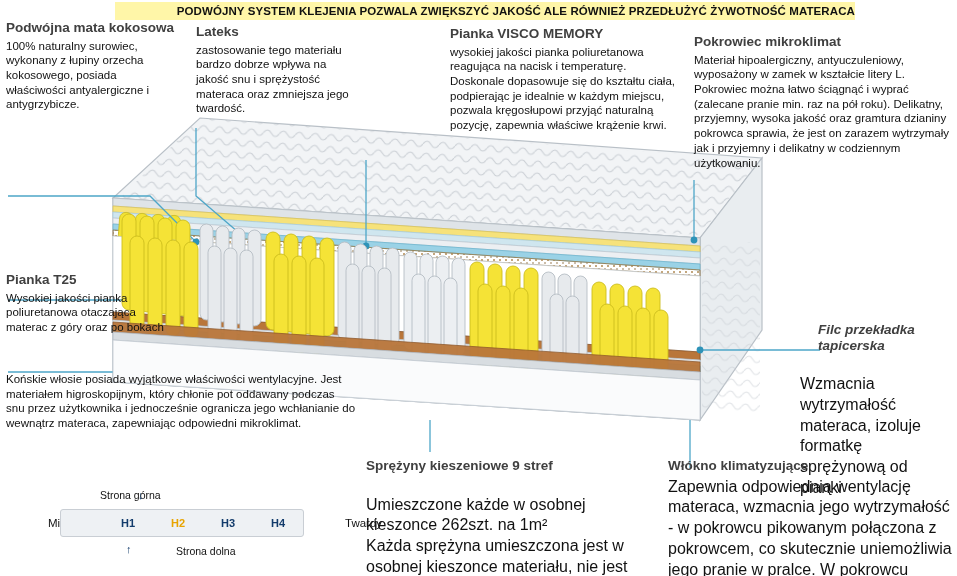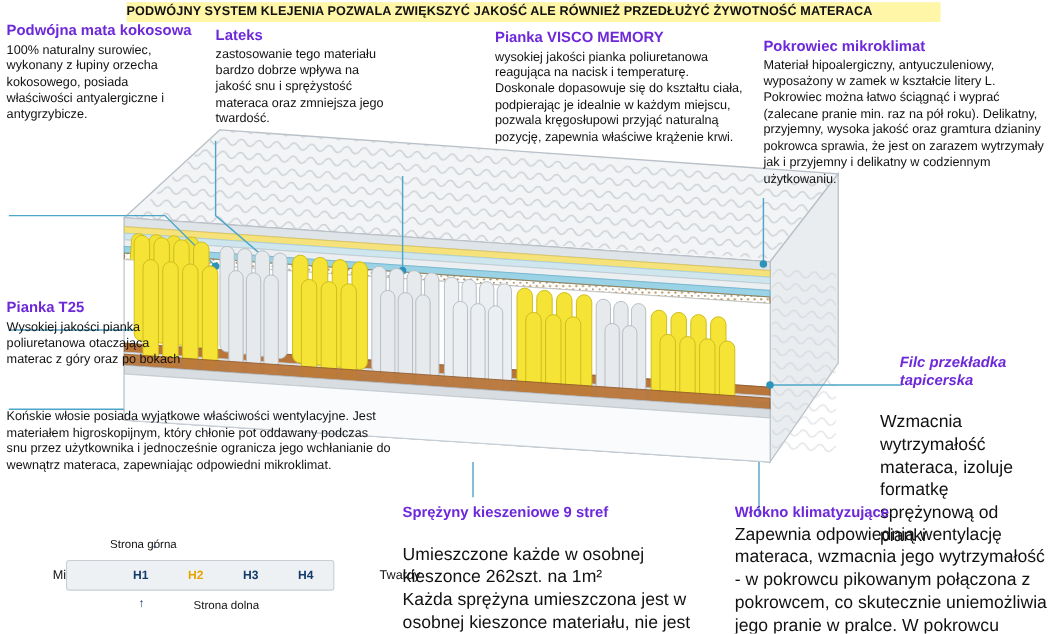--- a/index.html
+++ b/index.html
@@ -10,32 +10,32 @@
     position:relative;
     overflow:hidden;
     color:#000;
   }
   .stage{position:absolute;left:0;top:0;width:957px;height:576px;}
 
   
   .banner{
     position:absolute;left:115px;top:2px;width:740px;height:18px;
     background:#fff6a8;
-    display:flex;align-items:center;justify-content:flex-start;
+    display:flex;align-items:center;justify-content:flex-end;
   }
   .banner span{
     font-size:11.5px;font-weight:bold;color:#111;letter-spacing:.1px;
     white-space:nowrap;
   }
 
   
   .blk{position:absolute;}
   .blk h4{
     margin:0 0 3px 0;
-    font-size:13.5px;font-weight:bold;line-height:1.15;color:#6d28d9;
+    font-size:13.5px;font-weight:bold;line-height:1.15;color:#404040;
   }
   .blk p{
     margin:0;
     font-size:11.5px;line-height:1.28;color:#111;
   }
   .blk p.small{font-size:16px;line-height:1.3;}
 
   
   svg.lines{position:absolute;left:0;top:0;width:957px;height:576px;pointer-events:none;}
 

